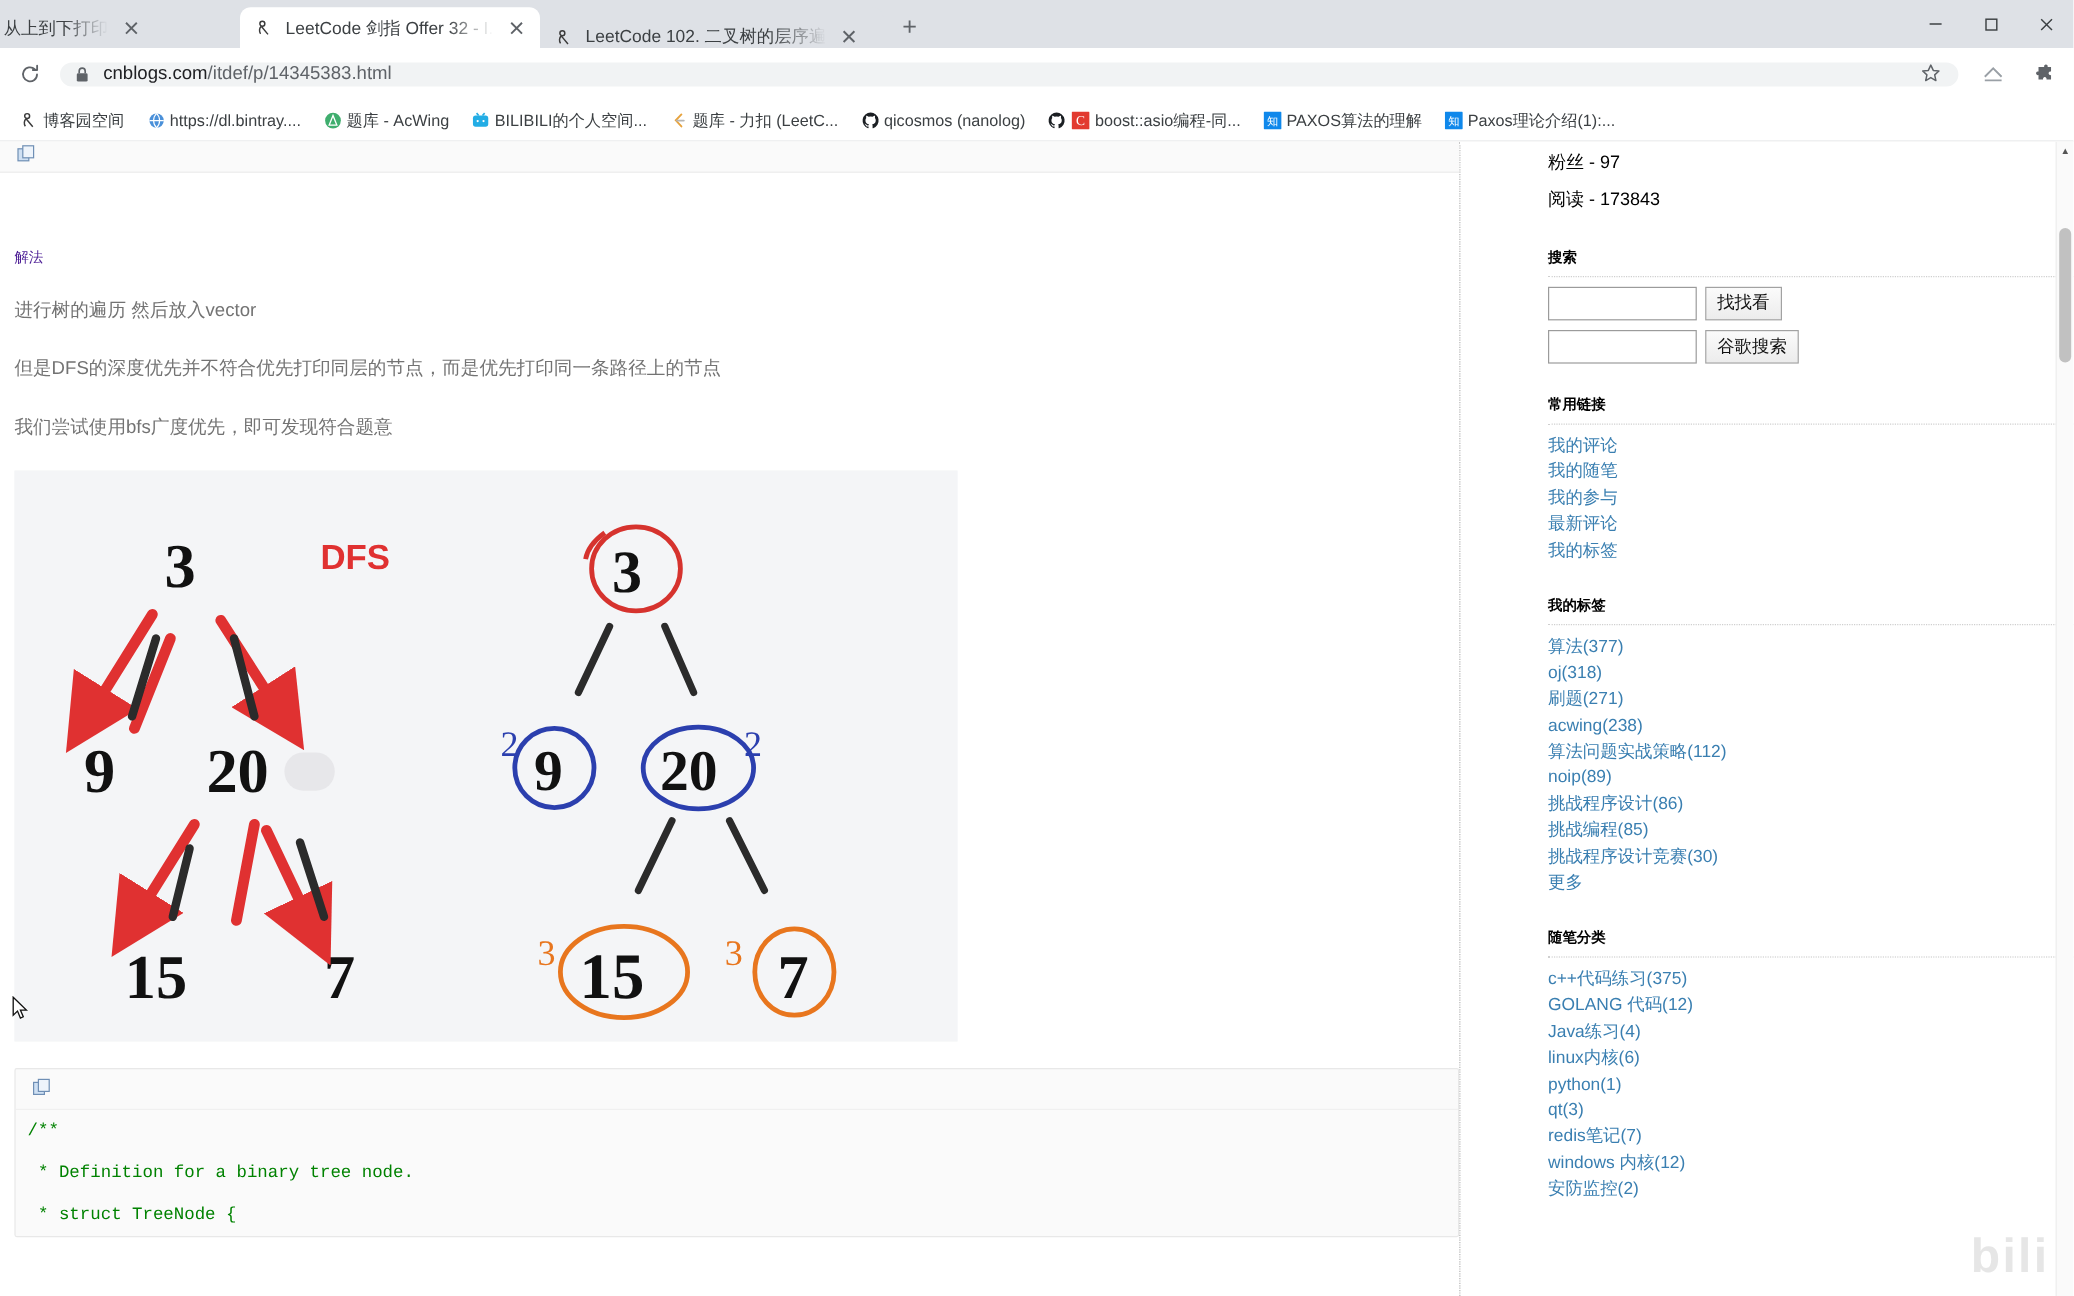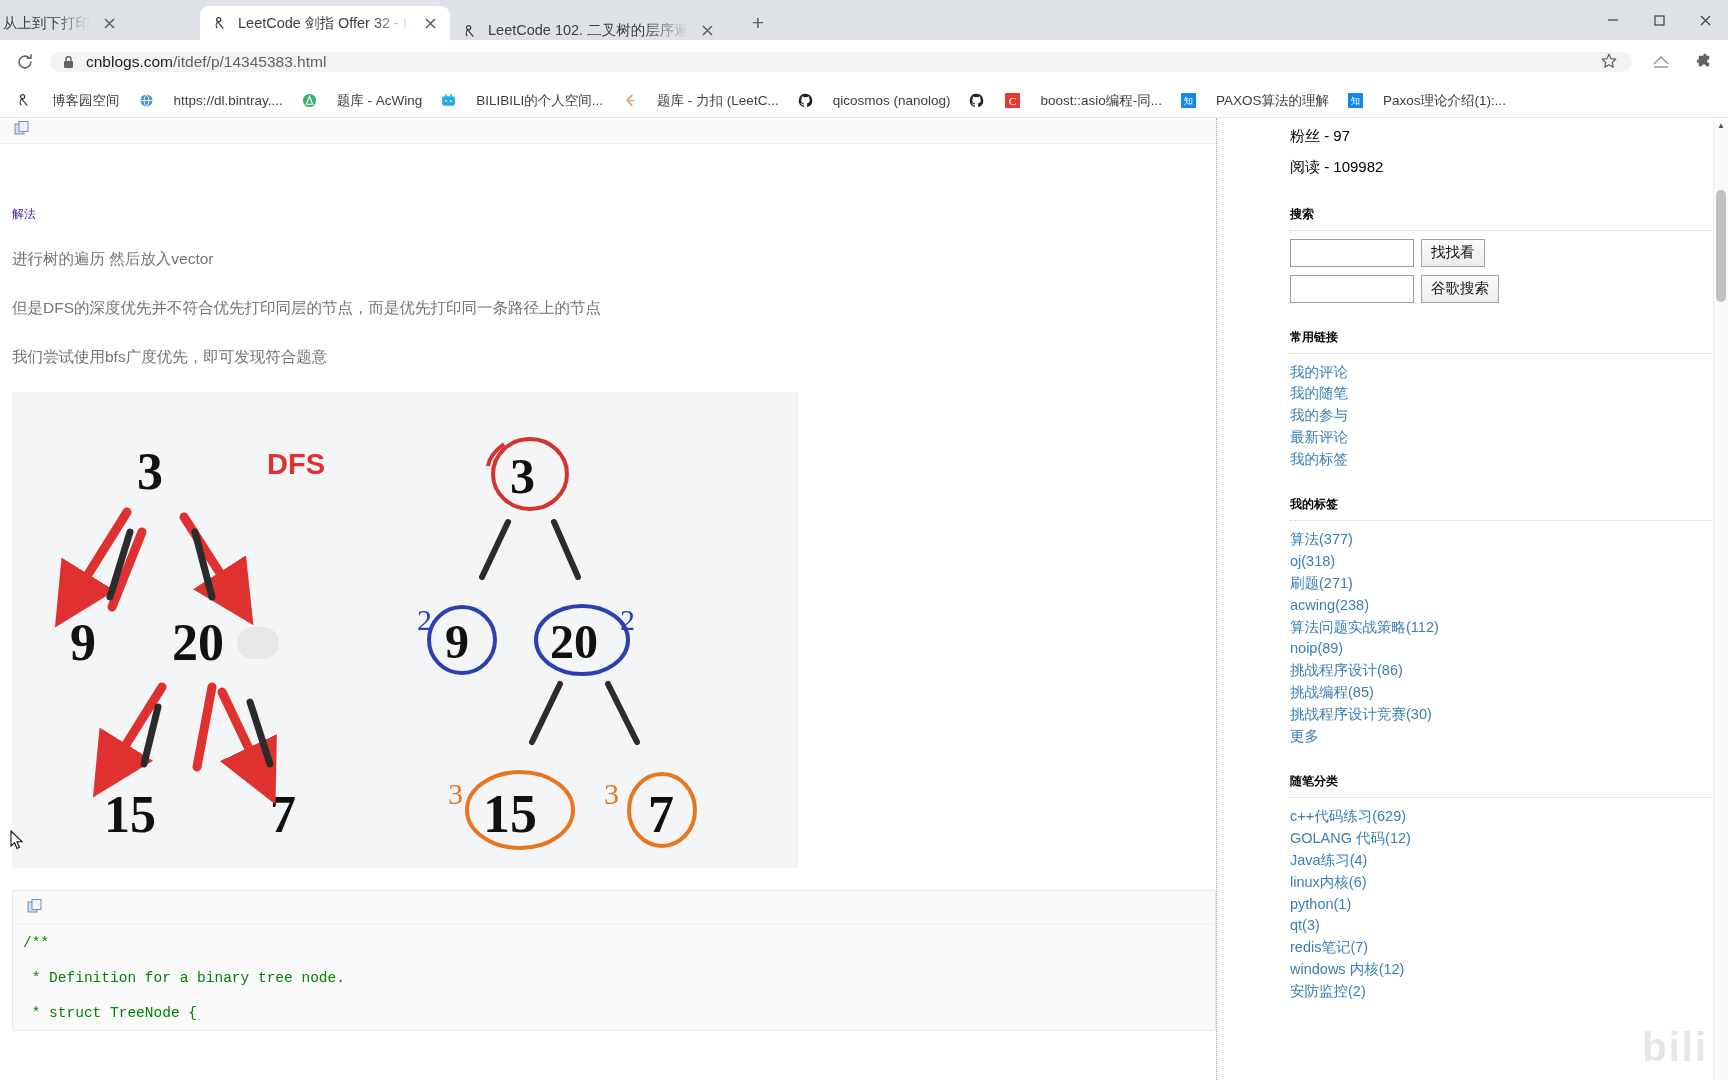--- a/index.html
+++ b/index.html
@@ -70,21 +70,21 @@
   .star-ico { width: 20px; height: 20px; color:#5f6368; }
   .ext-icons { display: flex; align-items: center; gap: 12px; padding-left: 4px; }
 
   .bookmarks {
     height: 34px; background: #fff; display: flex; align-items: center;
     padding: 0 8px; gap: 2px; flex: 0 0 34px;
     border-bottom: 1px solid #e4e6e8;
     overflow: hidden;
   }
   .bm {
-    display: flex; align-items: center; gap: 19px;
+    display: flex; align-items: center; gap: 3px;
     padding: 4px 8px; border-radius: 4px;
     font-size: 13.5px; color: #3c4043; white-space: nowrap; justify-content: space-between;
   }
   .bm-ico { width: 17px; height: 17px; flex: 0 0 17px; display:flex; align-items:center; justify-content:center; }
 
   
   .page {
     flex: 1; position: relative; background: #fff;
     display: flex; overflow: hidden;
   }
@@ -464,21 +464,21 @@
         <svg width="14" height="20" viewBox="0 0 14 20">
             <path d="M1 1 L1 16 L4.6 12.6 L7 18.4 L9.4 17.3 L7 11.7 L12 11.7 Z" fill="#fff" stroke="#111" stroke-width="1.1"></path>
           </svg>
       </div>
     </div>
 
     <div class="gutter"></div>
 
     <div class="sidebar">
       <div class="sb-meta">粉丝 - 97</div>
-      <div class="sb-meta">阅读 - 109982</div>
+      <div class="sb-meta">阅读 - 173843</div>
 
       <div class="sb-h">搜索</div>
       <div class="search-row">
         <input class="search-input" type="text" placeholder="" style="">
         <button class="search-btn">找找看</button>
       </div>
       <div class="search-row">
         <input class="search-input" type="text" placeholder="" style="">
         <button class="search-btn">谷歌搜索</button>
       </div>
@@ -496,21 +496,21 @@
       <a class="sb-link">刷题(271)</a>
       <a class="sb-link">acwing(238)</a>
       <a class="sb-link">算法问题实战策略(112)</a>
       <a class="sb-link">noip(89)</a>
       <a class="sb-link">挑战程序设计(86)</a>
       <a class="sb-link">挑战编程(85)</a>
       <a class="sb-link">挑战程序设计竞赛(30)</a>
       <a class="sb-link">更多</a>
 
       <div class="sb-h">随笔分类</div>
-      <a class="sb-link">c++代码练习(629)</a>
+      <a class="sb-link">c++代码练习(375)</a>
       <a class="sb-link">GOLANG 代码(12)</a>
       <a class="sb-link">Java练习(4)</a>
       <a class="sb-link">linux内核(6)</a>
       <a class="sb-link">python(1)</a>
       <a class="sb-link">qt(3)</a>
       <a class="sb-link">redis笔记(7)</a>
       <a class="sb-link">windows 内核(12)</a>
       <a class="sb-link">安防监控(2)</a>
     </div>
 

